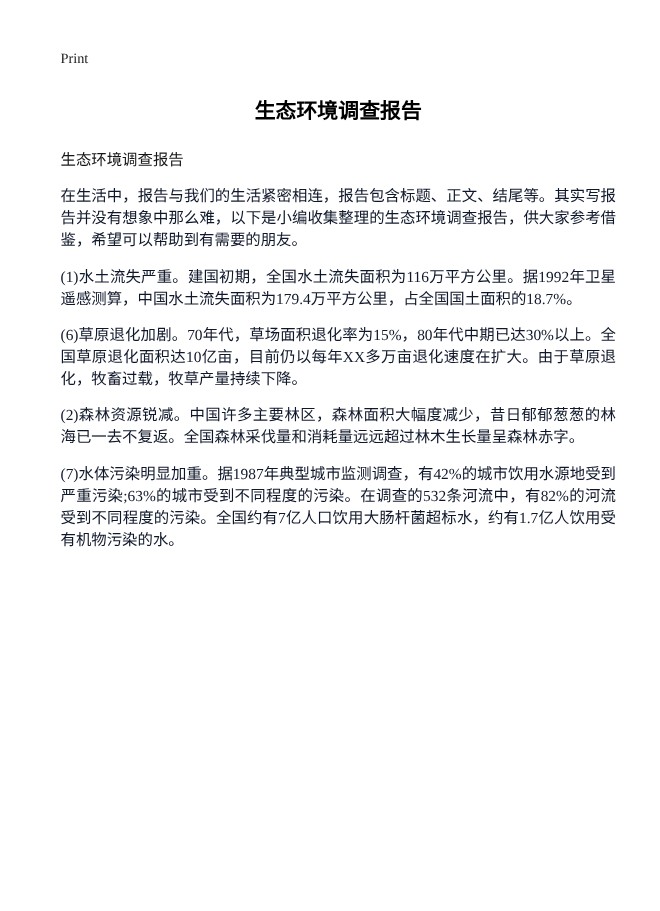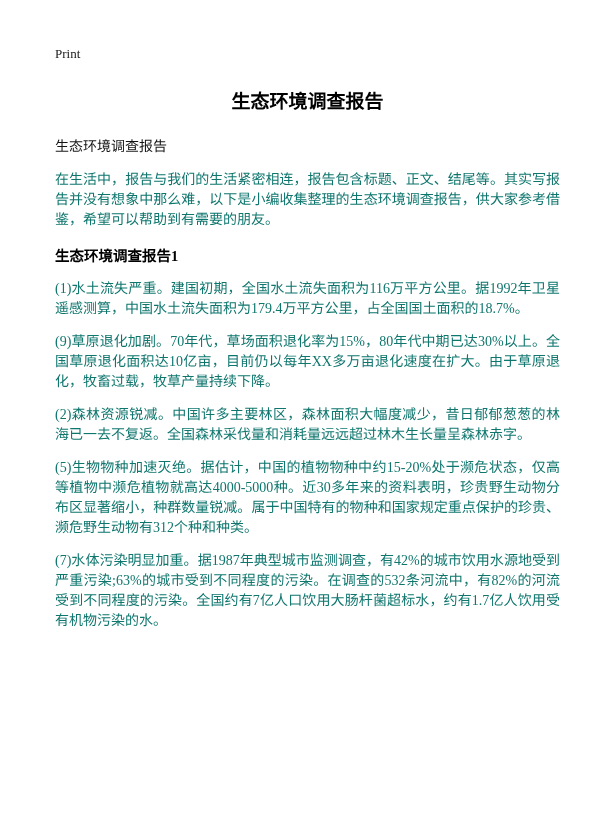--- a/index.html
+++ b/index.html
@@ -36,21 +36,21 @@
     font-size: 14px;
     line-height: 20px;
     margin-top: 22px;
     color: #151515;
   }
   p.body-para {
     font-size: 14px;
     line-height: 20px;
     margin: 13px 0 0 0;
     text-align: justify;
-    color: #0f766e;
+    color: #0f172a;
     word-break: break-all;
   }
   h2.sub-heading {
     font-size: 14.5px;
     line-height: 20px;
     font-weight: bold;
     margin: 16px 0 0 0;
     color: #000000;
   }
 </style>
@@ -60,29 +60,27 @@
 <div class="page">
 
   <span class="print-label">Print</span>
 
   <h1 class="doc-title">生态环境调查报告</h1>
 
   <div class="doc-subtitle">生态环境调查报告</div>
 
   <p class="body-para">在生活中，报告与我们的生活紧密相连，报告包含标题、正文、结尾等。其实写报告并没有想象中那么难，以下是小编收集整理的生态环境调查报告，供大家参考借鉴，希望可以帮助到有需要的朋友。</p>
 
-  <h2 class="sub-heading">生态环境调查报告1</h2>
 
 
 
   <p class="body-para">(1)水土流失严重。建国初期，全国水土流失面积为116万平方公里。据1992年卫星遥感测算，中国水土流失面积为179.4万平方公里，占全国国土面积的18.7%。</p>
 
 
-  <p class="body-para">(9)草原退化加剧。70年代，草场面积退化率为15%，80年代中期已达30%以上。全国草原退化面积达10亿亩，目前仍以每年XX多万亩退化速度在扩大。由于草原退化，牧畜过载，牧草产量持续下降。</p>
+  <p class="body-para">(6)草原退化加剧。70年代，草场面积退化率为15%，80年代中期已达30%以上。全国草原退化面积达10亿亩，目前仍以每年XX多万亩退化速度在扩大。由于草原退化，牧畜过载，牧草产量持续下降。</p>
 
   <p class="body-para">(2)森林资源锐减。中国许多主要林区，森林面积大幅度减少，昔日郁郁葱葱的林海已一去不复返。全国森林采伐量和消耗量远远超过林木生长量呈森林赤字。</p>
 
-  <p class="body-para">(5)生物物种加速灭绝。据估计，中国的植物物种中约15-20%处于濒危状态，仅高等植物中濒危植物就高达4000-5000种。近30多年来的资料表明，珍贵野生动物分布区显著缩小，种群数量锐减。属于中国特有的物种和国家规定重点保护的珍贵、濒危野生动物有312个种和种类。</p>
 
 
   <p class="body-para">(7)水体污染明显加重。据1987年典型城市监测调查，有42%的城市饮用水源地受到严重污染;63%的城市受到不同程度的污染。在调查的532条河流中，有82%的河流受到不同程度的污染。全国约有7亿人口饮用大肠杆菌超标水，约有1.7亿人饮用受有机物污染的水。</p>
 
 </div>
 
 </body></html>

